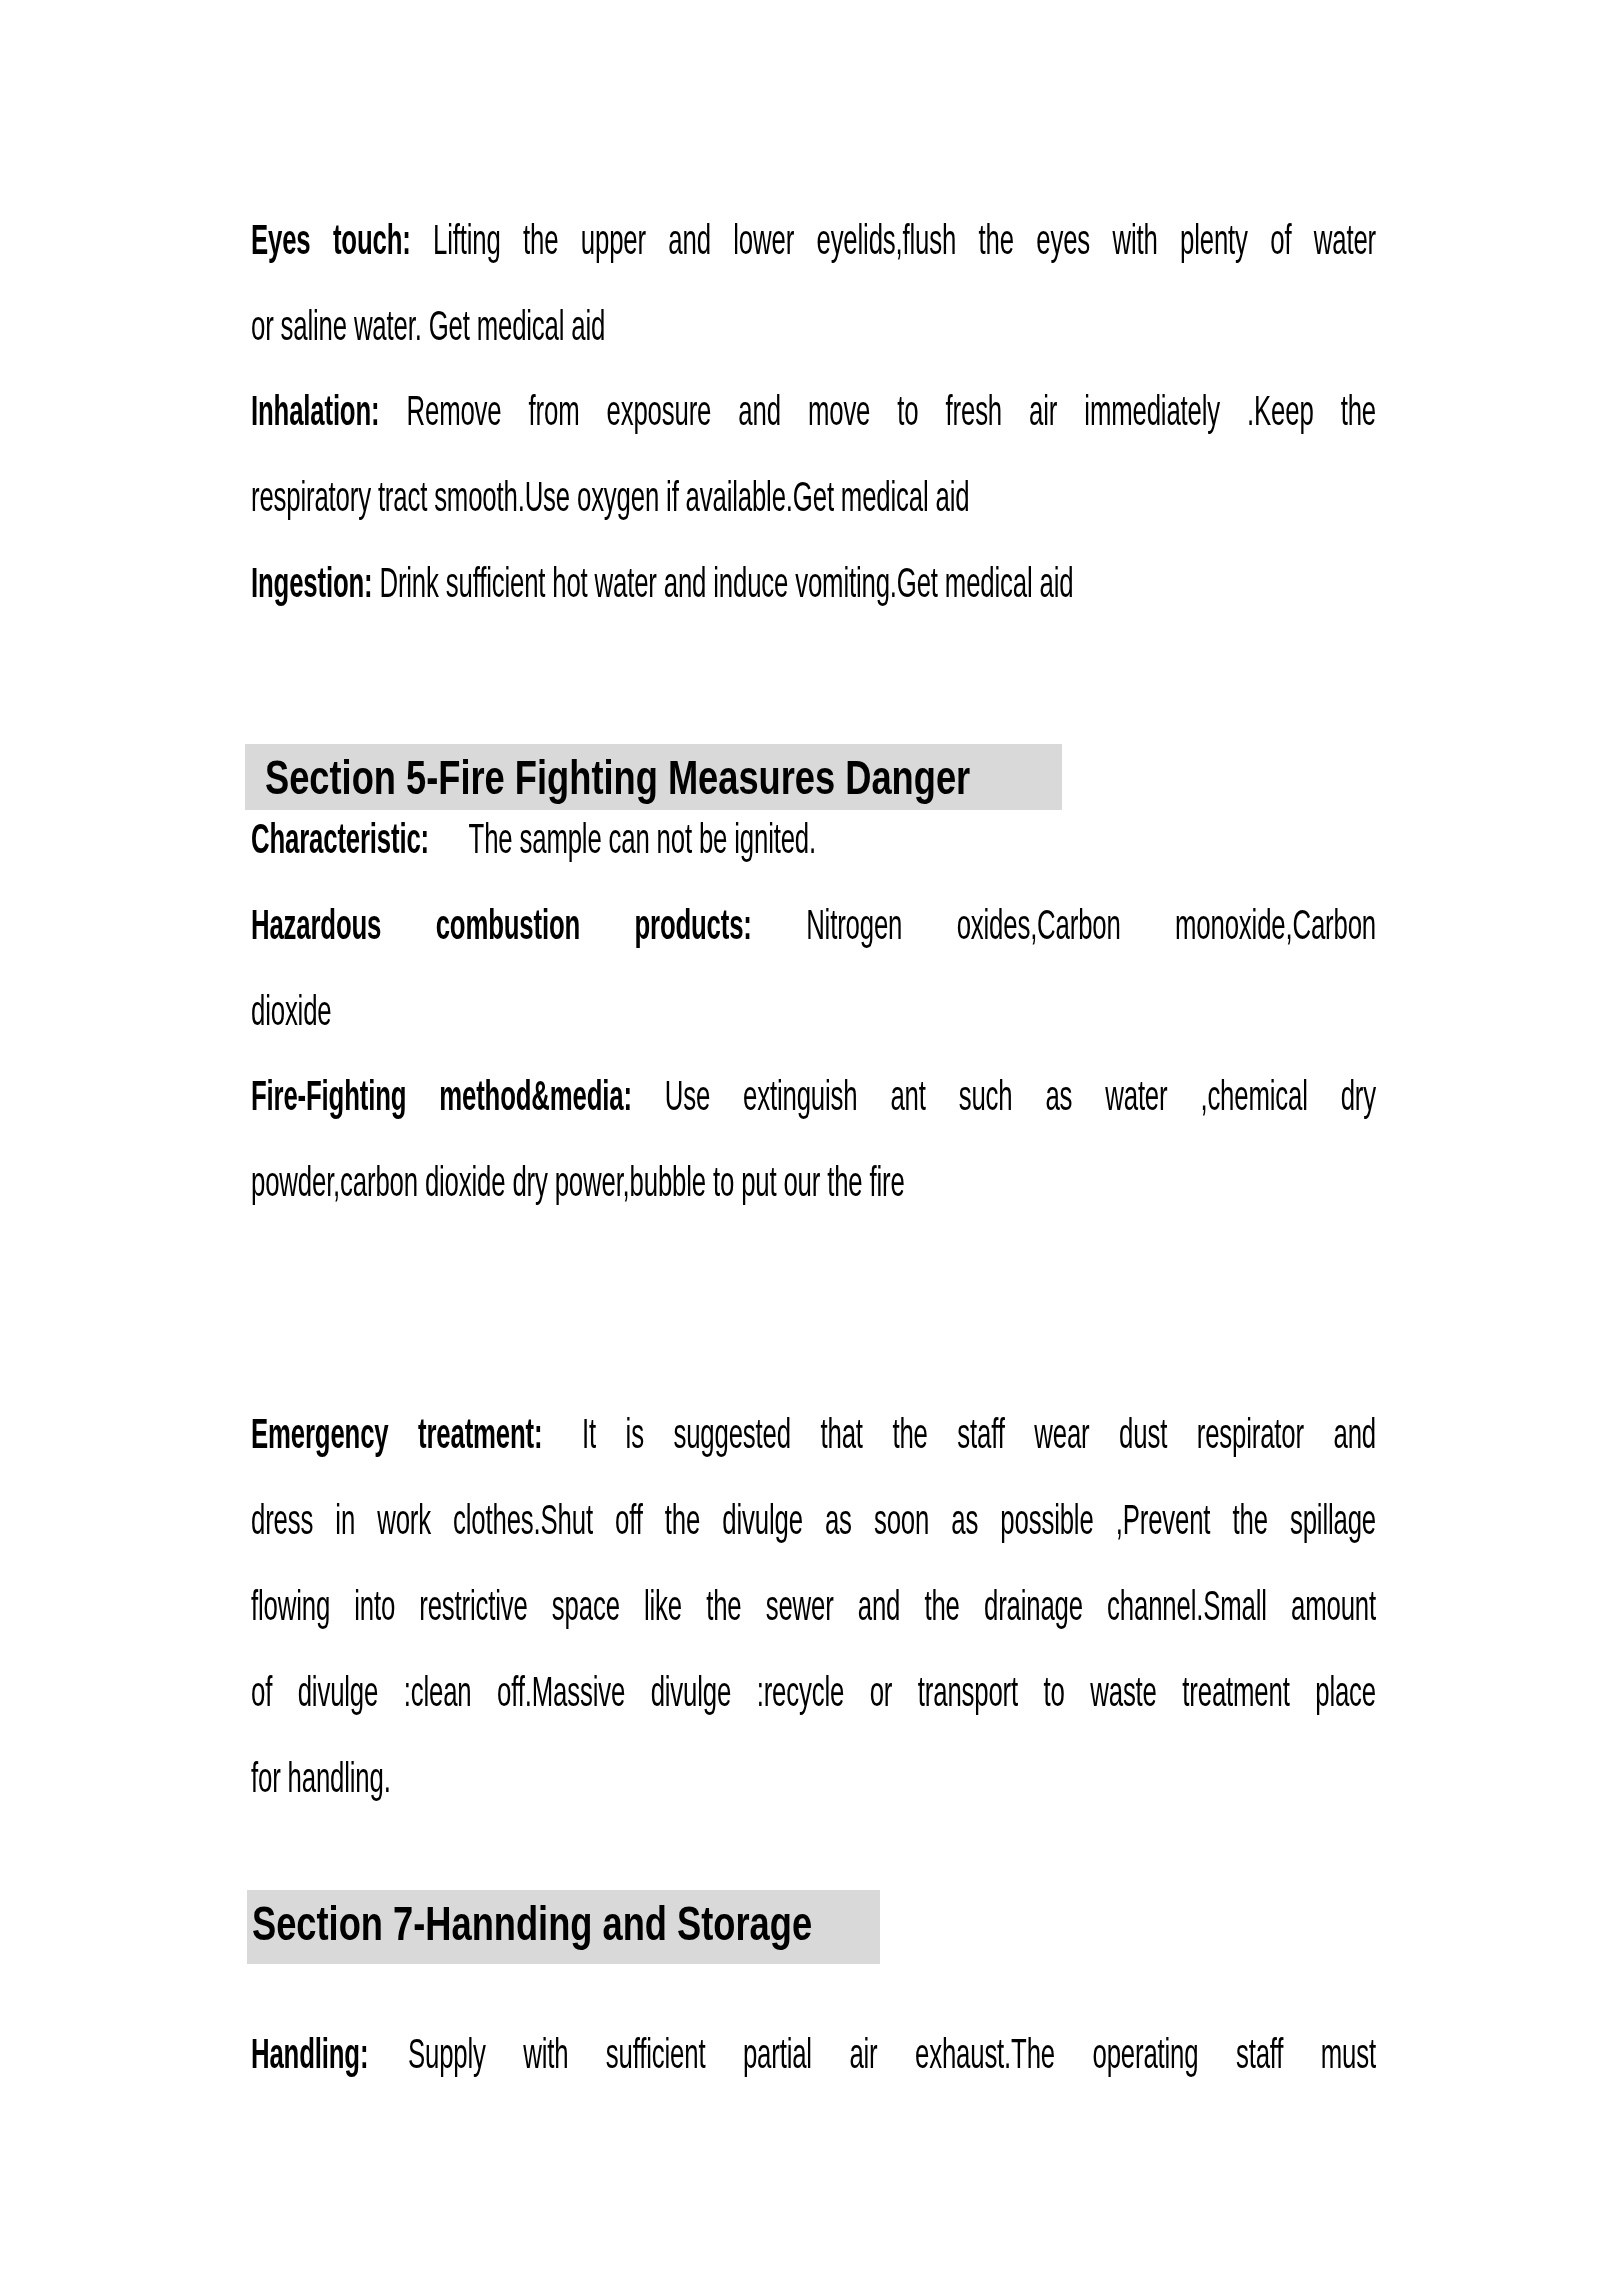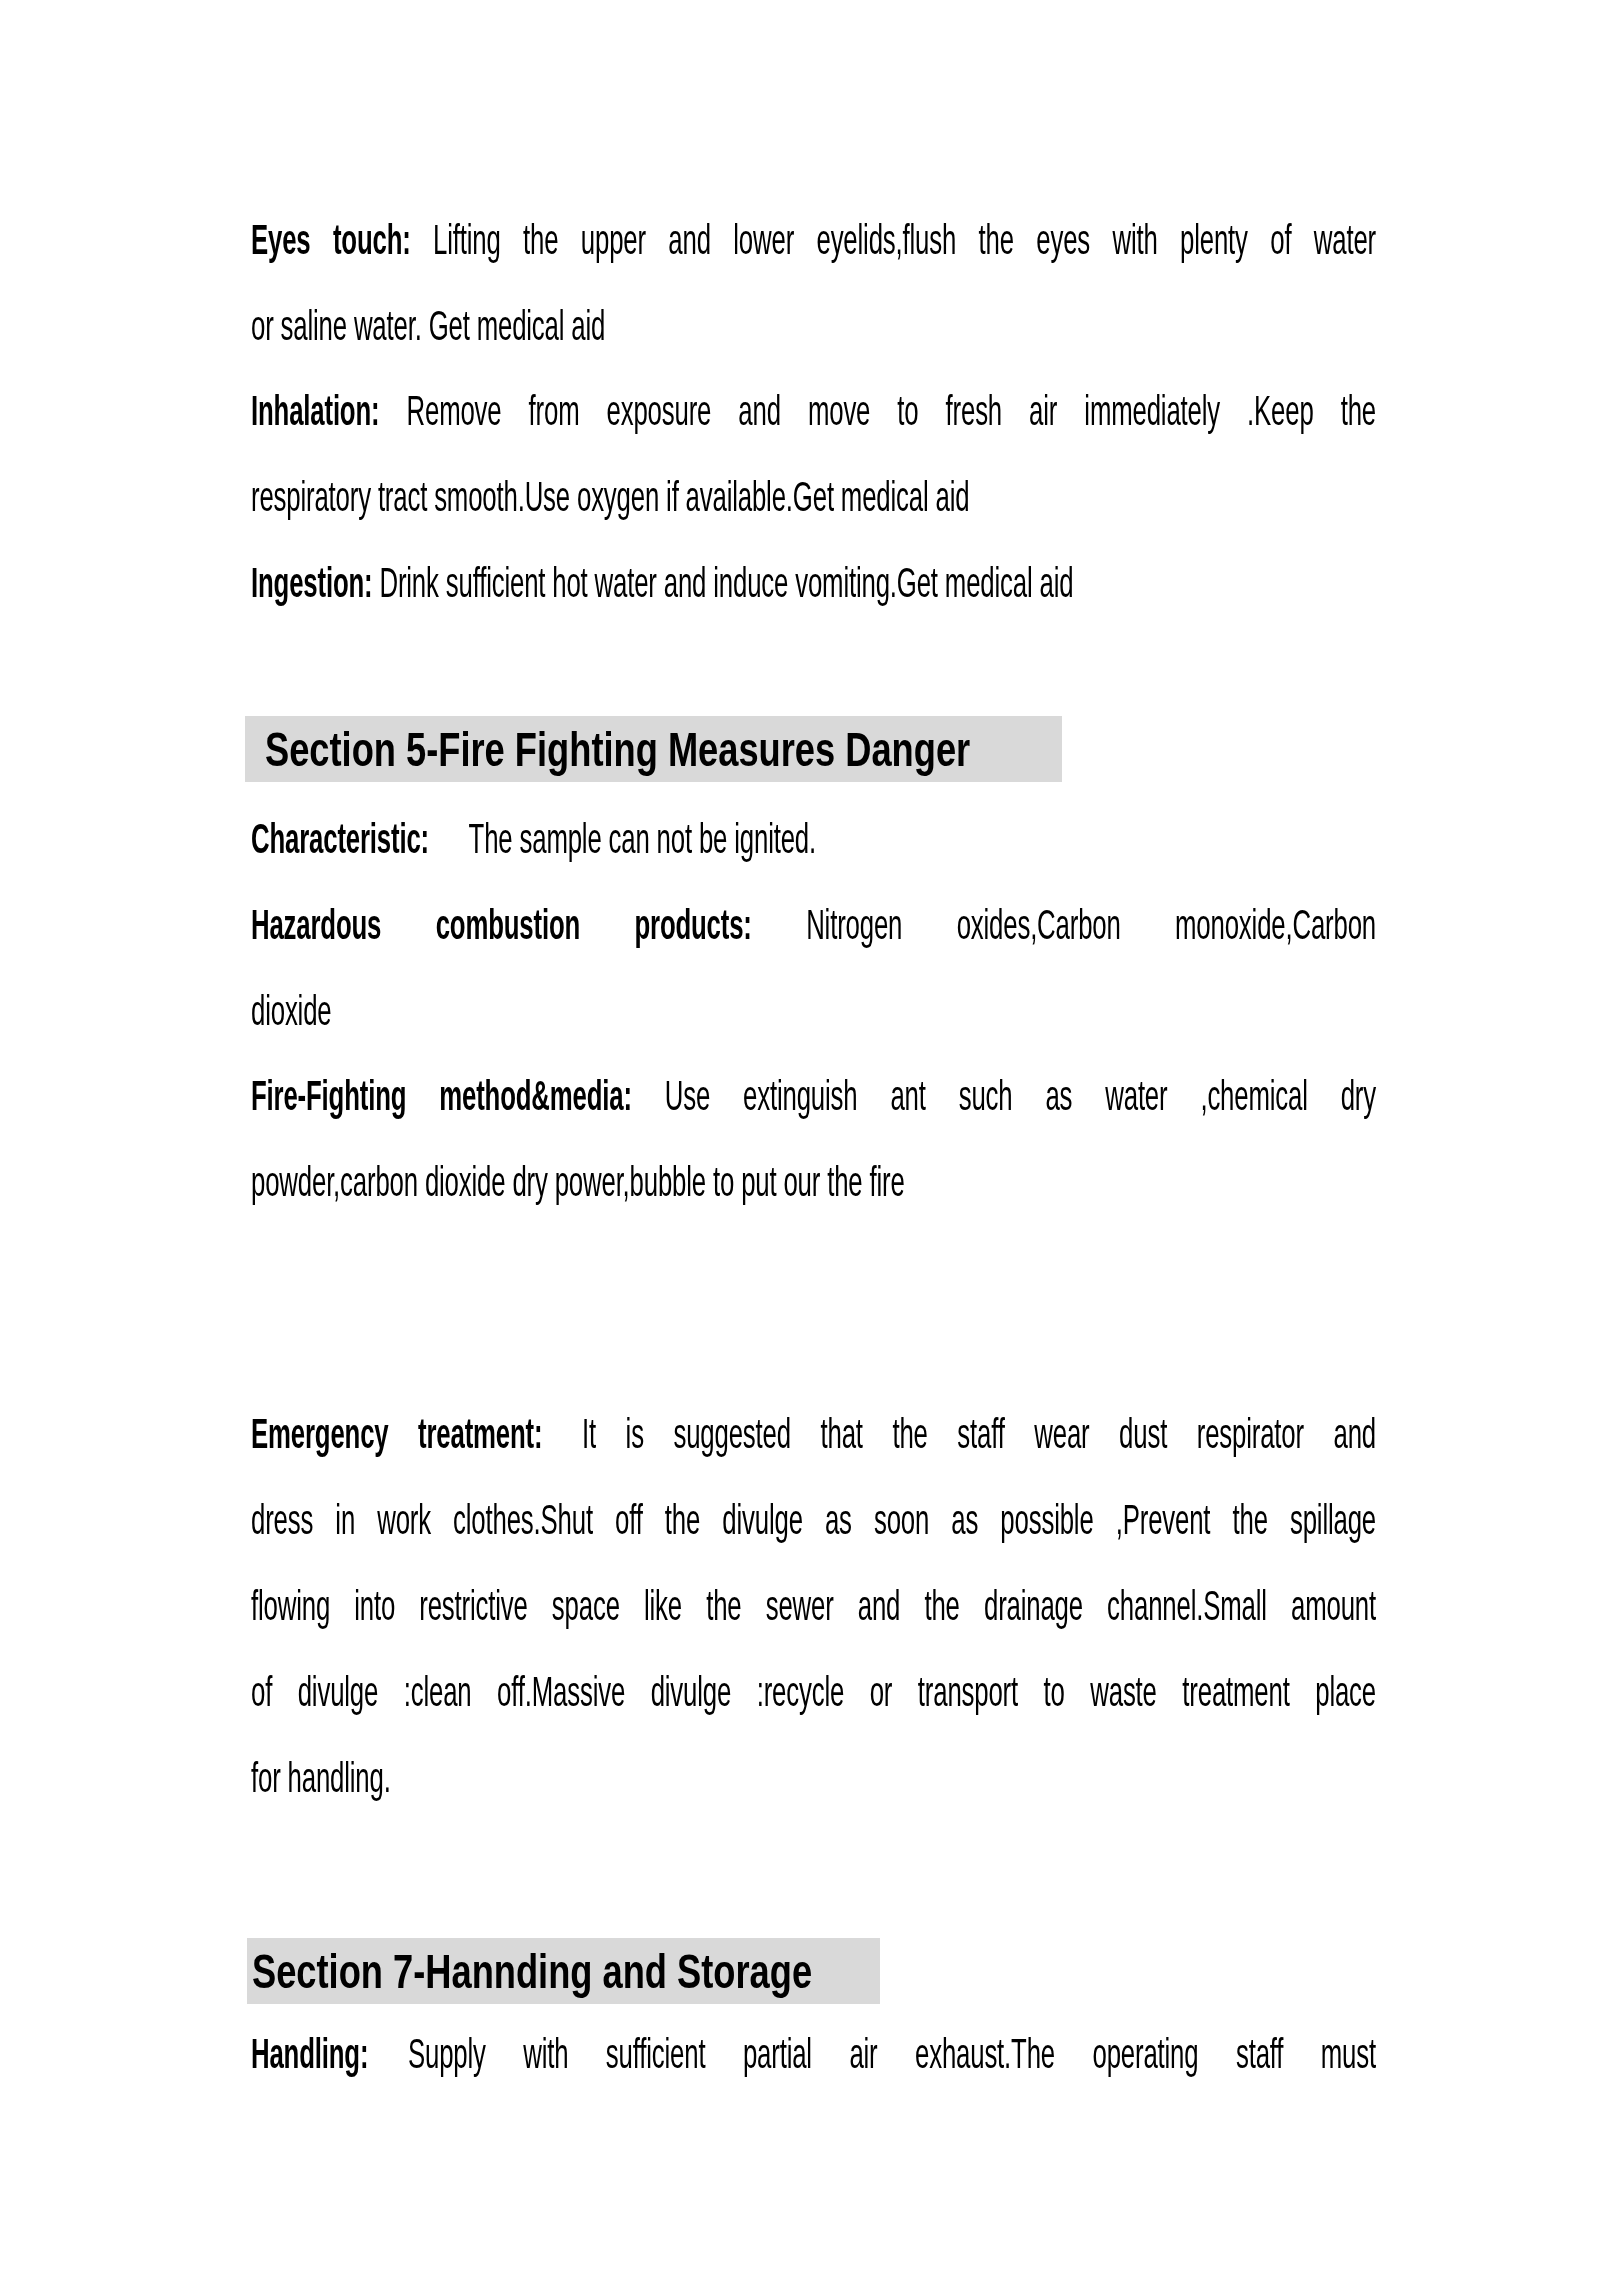--- a/index.html
+++ b/index.html
@@ -56,21 +56,21 @@
   <div class="line j" style="top:211px"><span class="lbl">Eyes touch:</span><span> Lifting the upper and lower eyelids,flush the eyes with plenty of water</span></div>
 
   <div class="line nw" style="top:297px"><span>or saline water. Get medical aid</span></div>
 
   <div class="line j" style="top:382px"><span class="lbl">Inhalation:</span><span> Remove from exposure and move to fresh air immediately .Keep the</span></div>
 
   <div class="line nw" style="top:468px"><span>respiratory tract smooth.Use oxygen if available.Get medical aid</span></div>
 
   <div class="line nw" style="top:554px"><span class="lbl">Ingestion:</span><span> Drink sufficient hot water and induce vomiting.Get medical aid</span></div>
 
-  <div class="hbox" style="left:245px;top:716px;width:817px;height:66px">
+  <div class="hbox" style="left:245px;top:744px;width:817px;height:66px">
     <span class="htext pad-lg">Section 5-Fire Fighting Measures Danger</span>
   </div>
 
   <div class="line nw" style="top:810px"><span class="lbl">Characteristic:</span><span class="gap">The sample can not be ignited.</span></div>
 
   <div class="line j" style="top:896px"><span class="lbl">Hazardous combustion products:</span><span> Nitrogen oxides,Carbon monoxide,Carbon</span></div>
 
   <div class="line nw" style="top:982px"><span>dioxide</span></div>
 
   <div class="line j" style="top:1067px"><span class="lbl">Fire-Fighting method&amp;media:</span><span> Use extinguish ant such as water ,chemical dry</span></div>
@@ -81,20 +81,20 @@
   <div class="line j" style="top:1405px"><span class="lbl">Emergency treatment:</span><span class="gap">It is suggested that the staff wear dust respirator and</span></div>
 
   <div class="line j" style="top:1491px"><span>dress in work clothes.Shut off the divulge as soon as possible ,Prevent the spillage</span></div>
 
   <div class="line j" style="top:1577px"><span>flowing into restrictive space like the sewer and the drainage channel.Small amount</span></div>
 
   <div class="line j" style="top:1663px"><span>of divulge :clean off.Massive divulge :recycle or transport to waste treatment place</span></div>
 
   <div class="line nw" style="top:1749px"><span>for handling.</span></div>
 
-  <div class="hbox" style="left:247px;top:1938px;width:633px;height:66px">
+  <div class="hbox" style="left:247px;top:1890px;width:633px;height:74px">
     <span class="htext pad-sm">Section 7-Hannding and Storage</span>
   </div>
 
   <div class="line j" style="top:2025px"><span class="lbl">Handling:</span><span class="gap">Supply with sufficient partial air exhaust.The operating staff must</span></div>
 
 </div>
 
 
 </body></html>

